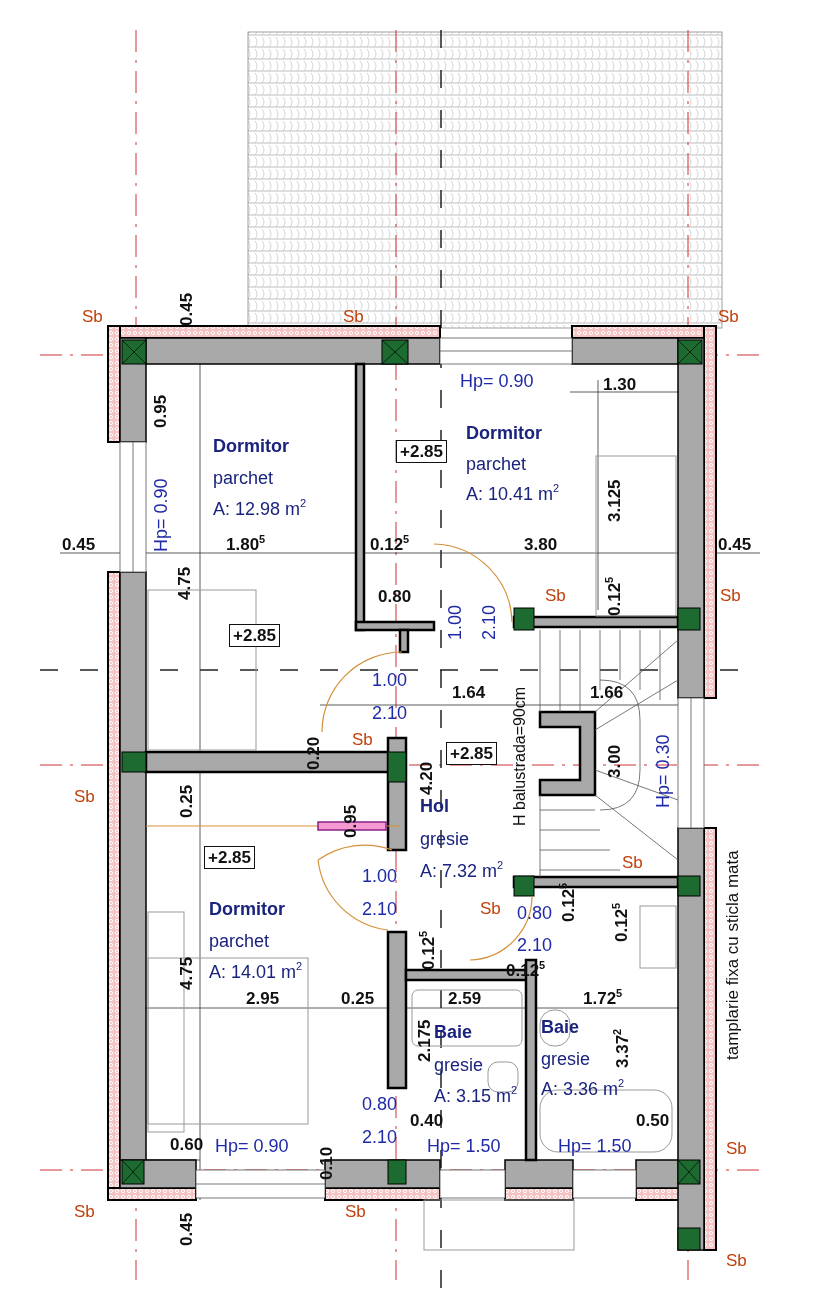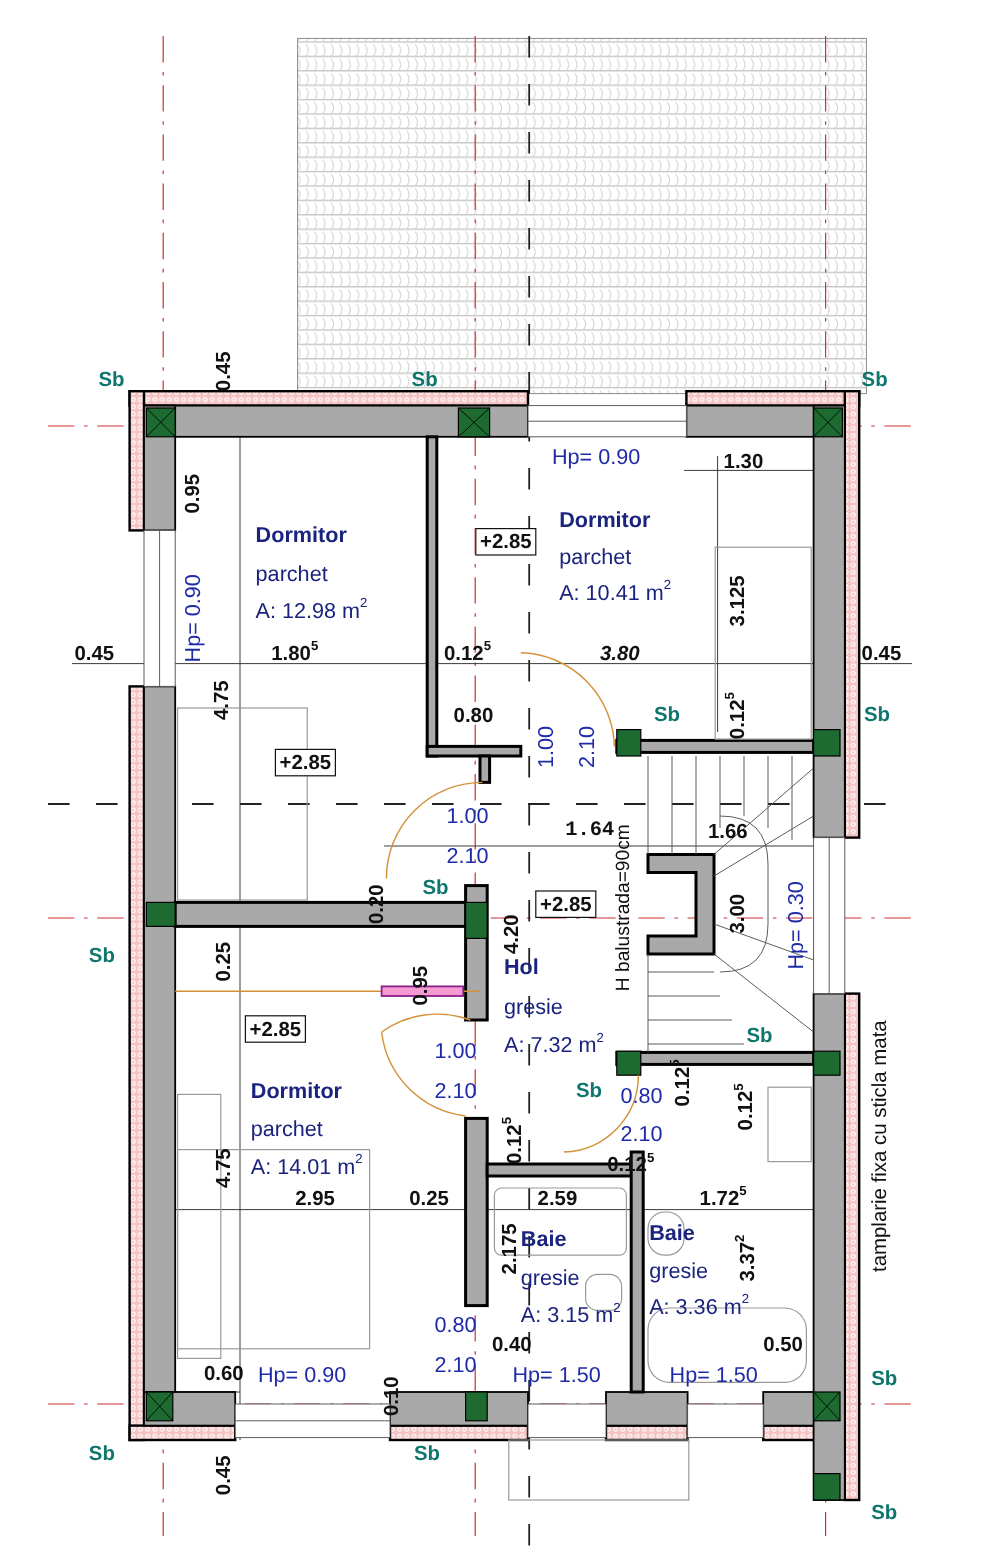--- a/index.html
+++ b/index.html
@@ -4,21 +4,21 @@
 <style>
   html,body{margin:0;padding:0;background:#fff;}
   body{width:837px;height:1306px;position:relative;overflow:hidden;font-family:"Liberation Sans",sans-serif;}
   svg{position:absolute;left:0;top:0;}
   .t{position:absolute;white-space:nowrap;line-height:1;}
   .dim{font-weight:bold;color:#111;font-size:17px;}
   .blue{color:#1f2aa8;font-size:18px;}
   .room{color:#1a237e;font-weight:bold;font-size:18px;}
   .rtxt{color:#1a237e;font-size:18px;}
   .lvl{font-weight:bold;font-size:17px;color:#111;border:1.5px solid #111;padding:2px 3px;background:#fff;}
-  .sb{font-size:17px;color:#0f766e;font-weight:bold;}
+  .sb{font-size:17px;color:#c2410c;}
   .rot{transform-origin:left top;transform:rotate(-90deg);}
   sup{font-size:11px;vertical-align:top;position:relative;top:-2px;}
 </style>
 </head>
 <body>
 
 <svg width="837" height="1306" viewBox="0 0 837 1306">
   <defs>
     <pattern id="tiles" width="14" height="12" patternUnits="userSpaceOnUse">
       <rect width="14" height="12" fill="#fff"></rect>
@@ -233,28 +233,28 @@
 <div class="t blue" style="left:517px;top:904px;">0.80</div>
 <div class="t blue" style="left:517px;top:936px;">2.10</div>
 <div class="t blue" style="left:362px;top:1095px;">0.80</div>
 <div class="t blue" style="left:362px;top:1128px;">2.10</div>
 
 <div class="t dim rot" style="left:178px;top:326px;">0.45</div>
 <div class="t dim rot" style="left:152px;top:428px;">0.95</div>
 <div class="t dim" style="left:62px;top:536px;">0.45</div>
 <div class="t dim" style="left:226px;top:536px;"><span>1.80</span><sup>5</sup></div>
 <div class="t dim" style="left:370px;top:536px;"><span>0.12</span><sup>5</sup></div>
-<div class="t dim" style="left:500px;top:536px;font-style:italic;">3.80</div>
+<div class="t dim" style="left:524px;top:536px;">3.80</div>
 <div class="t dim" style="left:718px;top:536px;">0.45</div>
 <div class="t dim" style="left:603px;top:376px;">1.30</div>
 <div class="t dim rot" style="left:606px;top:522px;">3.125</div>
 <div class="t dim rot" style="left:606px;top:616px;"><span>0.12</span><sup>5</sup></div>
 <div class="t dim" style="left:378px;top:588px;">0.80</div>
 <div class="t dim rot" style="left:176px;top:600px;">4.75</div>
-<div class="t dim" style="left:471px;top:684px;font-family:Liberation Mono, monospace;">1.64</div>
+<div class="t dim" style="left:452px;top:684px;">1.64</div>
 <div class="t dim" style="left:590px;top:684px;">1.66</div>
 <div class="t dim rot" style="left:606px;top:778px;">3.00</div>
 <div class="t dim rot" style="left:418px;top:795px;">4.20</div>
 <div class="t dim rot" style="left:305px;top:770px;">0.20</div>
 <div class="t dim rot" style="left:178px;top:818px;">0.25</div>
 <div class="t dim rot" style="left:342px;top:838px;">0.95</div>
 <div class="t dim rot" style="left:178px;top:990px;">4.75</div>
 <div class="t dim" style="left:246px;top:990px;">2.95</div>
 <div class="t dim" style="left:341px;top:990px;">0.25</div>
 <div class="t dim rot" style="left:420px;top:970px;"><span>0.12</span><sup>5</sup></div>

